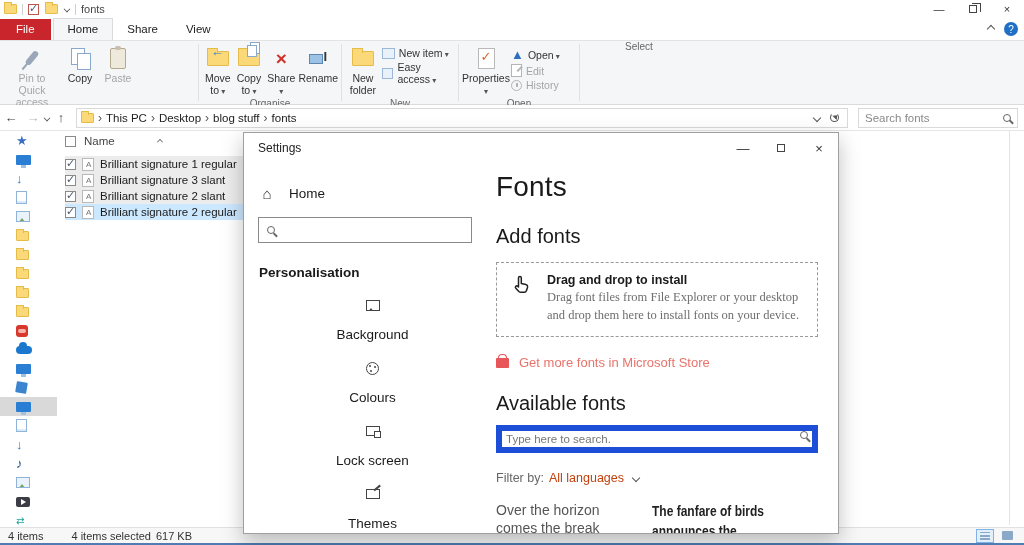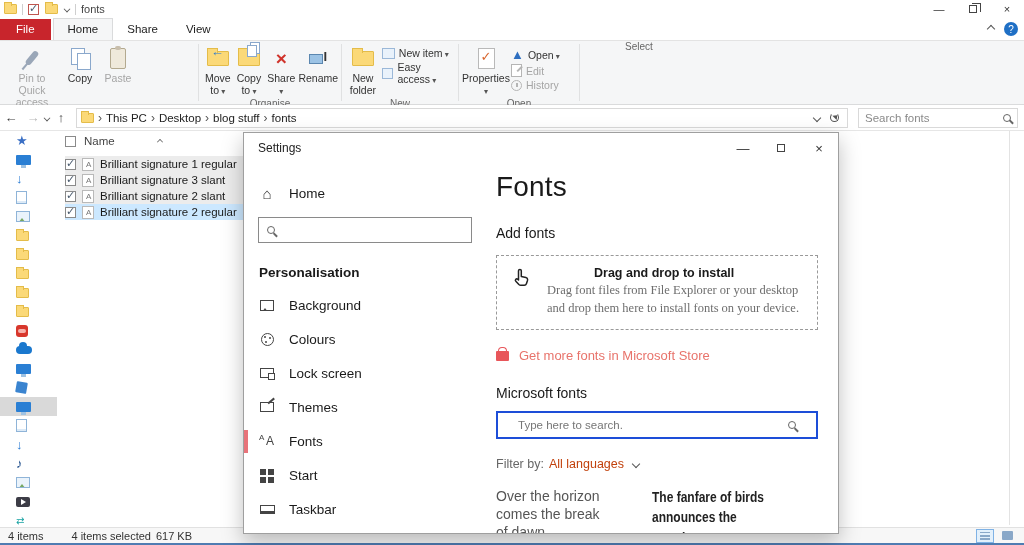--- a/index.html
+++ b/index.html
@@ -143,48 +143,48 @@
   .s-titlebar { height:30px; display:flex; align-items:center; padding-left:14px; font-size:12px; color:#222; }
   .s-controls { margin-left:auto; display:flex; height:30px; }
   .s-wc { width:38px; display:flex; align-items:center; justify-content:center; color:#333; font-size:13px; }
   .s-body { display:flex; height:372px; }
   .s-side { width:242px; padding-top:16px; position:relative; }
   .s-home { display:flex; align-items:center; gap:14px; font-size:13.5px; color:#1a1a1a; padding:6px 0 6px 15px; }
   .home-icon::after { content:"⌂"; font-size:15px; color:#333; }
   .s-search { margin:10px 14px 0 14px; height:26px; border:1px solid #8a8a8a; display:flex; align-items:center; padding:0 8px; }
   .s-search input::placeholder, .s-bigsearch input::placeholder { color:#767676; }
   .s-section { font-size:13.5px; font-weight:bold; color:#1a1a1a; margin:22px 0 8px 15px; }
-  .s-nav-item { position:relative; display:flex; align-items:center; gap:14px; font-size:13.5px; color:#1a1a1a; padding:9px 0 9px 15px; }
+  .s-nav-item { position:relative; display:flex; align-items:center; gap:14px; font-size:13.5px; color:#1a1a1a; padding:9px 0 9px 15px;flex-direction:column; }
   .s-nav-item .accent { display:none; }
   .s-nav-item.selected .accent { display:block; position:absolute; left:0; top:6px; width:4px; height:23px; background:#e8737a; }
   .s-ic { width:16px; height:16px; display:flex; align-items:center; justify-content:center; flex:none; }
   .ic-bg { width:14px; height:11px; border:1.2px solid #444; position:relative; overflow:hidden; }
   .ic-bg::after { content:""; position:absolute; left:1px; bottom:-2px; border:3px solid transparent; border-bottom:4px solid #444; }
   .ic-colours { width:13px; height:13px; border:1.2px solid #444; border-radius:50%; position:relative; }
   .ic-colours::after { content:""; position:absolute; width:2px; height:2px; background:#444; border-radius:50%; top:2px; left:2px; box-shadow:5px 1px #444, 1px 5px #444; }
   .ic-lock { width:14px; height:10px; border:1.2px solid #444; position:relative; }
   .ic-lock::after { content:""; position:absolute; right:-2px; bottom:-3px; width:5px; height:5px; background:#fff; border:1.2px solid #444; }
   .ic-themes { width:14px; height:10px; border:1.2px solid #444; position:relative; }
   .ic-themes::after { content:""; position:absolute; right:-2px; top:-3px; width:8px; height:1.5px; background:#444; transform:rotate(-40deg); }
   .ic-fonts { position:relative; width:16px; height:14px; color:#444; }
   .ic-fonts::before { content:"A"; position:absolute; left:0; top:-1px; font-size:8px; }
   .ic-fonts::after { content:"A"; position:absolute; right:1px; top:0px; font-size:12px; }
   .ic-start { width:6px; height:6px; background:#444; box-shadow:8px 0 #444, 0 8px #444, 8px 8px #444; margin:-6px 8px 0 0; }
   .ic-taskbar { width:15px; height:9px; border:1.2px solid #444; border-bottom-width:3px; }
 
   .s-main { flex:1; padding:8px 20px 0 10px; overflow:hidden; }
   .s-title { font-size:28px; font-weight:400; color:#1a1a1a; letter-spacing:.2px; }
-  .s-h2 { font-size:14px; font-weight:400; color:#1a1a1a; margin-top:22px; }
+  .s-h2 { font-size:20px; font-weight:400; color:#1a1a1a; margin-top:22px; }
   .dropzone { margin-top:14px; border:1px dashed #999; padding:10px 12px 12px; display:flex; gap:14px; }
-  .drop-title { font-size:12.5px; font-weight:bold; color:#1a1a1a;margin-left:47px; }
+  .drop-title { font-size:12.5px; font-weight:bold; color:#1a1a1a; }
   .drop-desc { font-size:12.5px; color:#6e6e6e; line-height:1.4; margin-top:2px; max-width:280px;font-family:Liberation Serif, serif; }
   .store-row { margin-top:18px; display:flex; align-items:center; gap:10px; font-size:13px; color:#e8736b; }
   .bag { width:13px; height:10px; background:#e8565a; border-radius:1px; position:relative; flex:none; }
   .bag::before { content:""; position:absolute; top:-4px; left:2px; width:7px; height:4px; border:1.5px solid #e8565a; border-bottom:none; border-radius:4px 4px 0 0; }
-  .s-bigsearch { margin-top:10px; height:28px; border:2px solid #1d4ed8; display:flex; align-items:center; padding:0 20px; }
+  .s-bigsearch { margin-top:10px; height:28px; border:6px solid #1d4ed8; display:flex; padding:0 4px; }
   .filter-row { margin-top:18px; display:flex; align-items:center; gap:5px; font-size:12.5px; }
   .filter-label { color:#666; }
   .filter-value { color:#c2410c; }
   .previews { margin-top:16px; display:flex; gap:38px; }
   .preview-hand { width:135px; font-size:14px; font-weight:300; color:#555; line-height:1.3; }
   .preview-cond { width:190px; font-size:15px; font-weight:bold; color:#222; line-height:1.35; transform:scaleX(.8); transform-origin:left top; }
 </style>
 </head>
 <body>
 
@@ -558,21 +558,21 @@
             <div class="drop-title">Drag and drop to install</div>
             <div class="drop-desc">Drag font files from File Explorer or your desktop and drop them here to install fonts on your device.</div>
           </span>
         </div>
 
         <div class="store-row">
           <span class="bag"></span>
           <span>Get more fonts in Microsoft Store</span>
         </div>
 
-        <div class="s-h2">Microsoft fonts</div>
+        <div class="s-h2">Available fonts</div>
 
         <div class="s-bigsearch">
           <input placeholder="Type here to search." style="">
           <span class="mag"></span>
         </div>
 
         <div class="filter-row">
           <span class="filter-label">Filter by:</span>
           <span class="filter-value">All languages</span>
           <span class="chev" style="margin-left:4px"></span>

